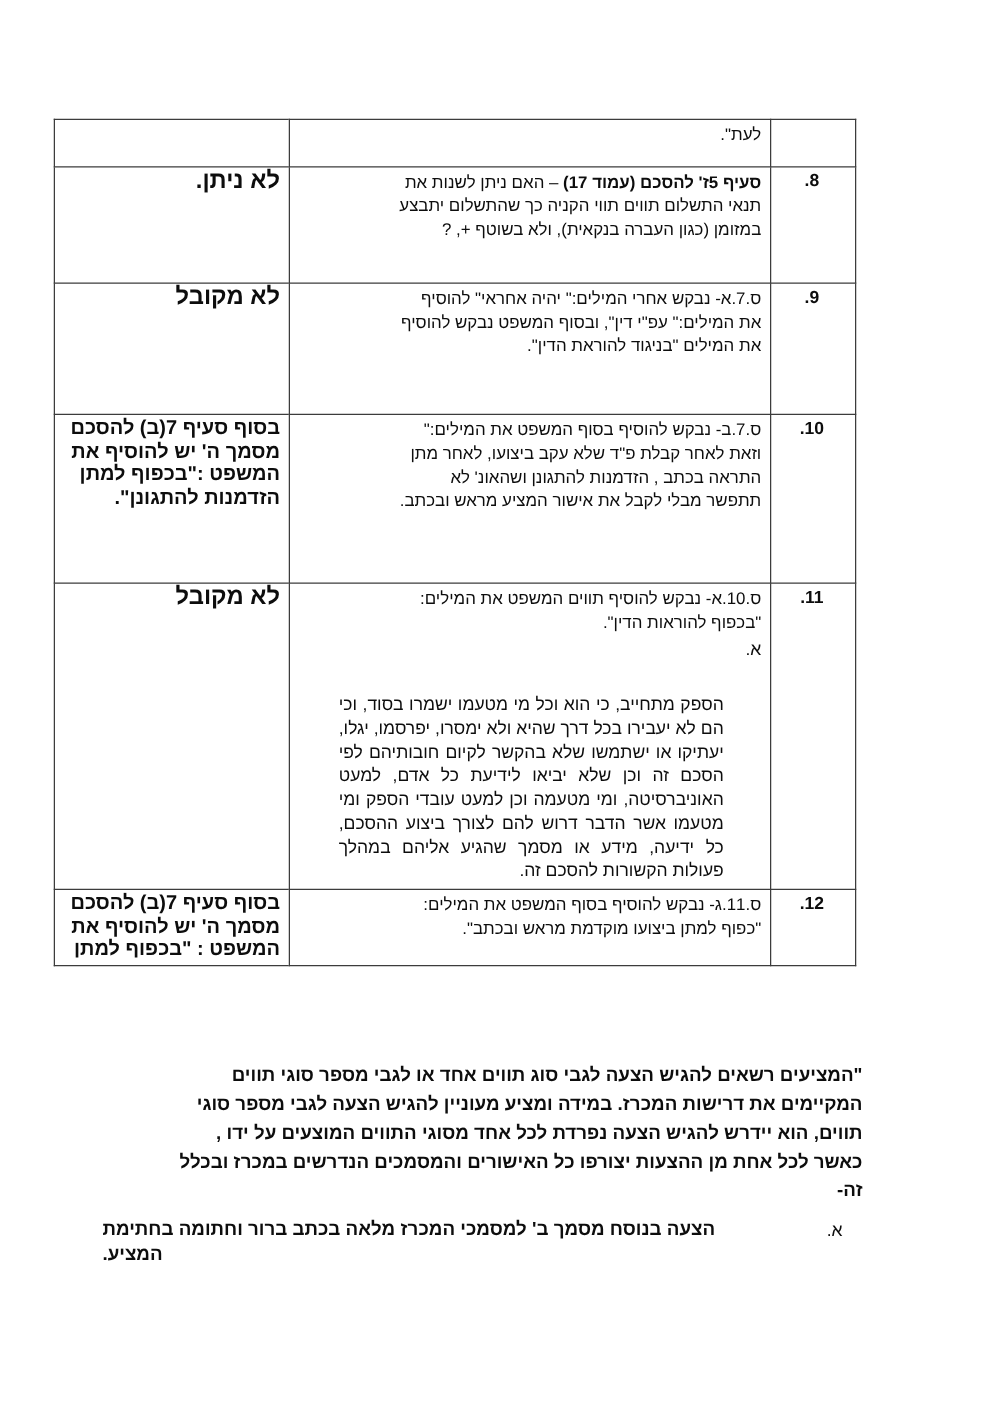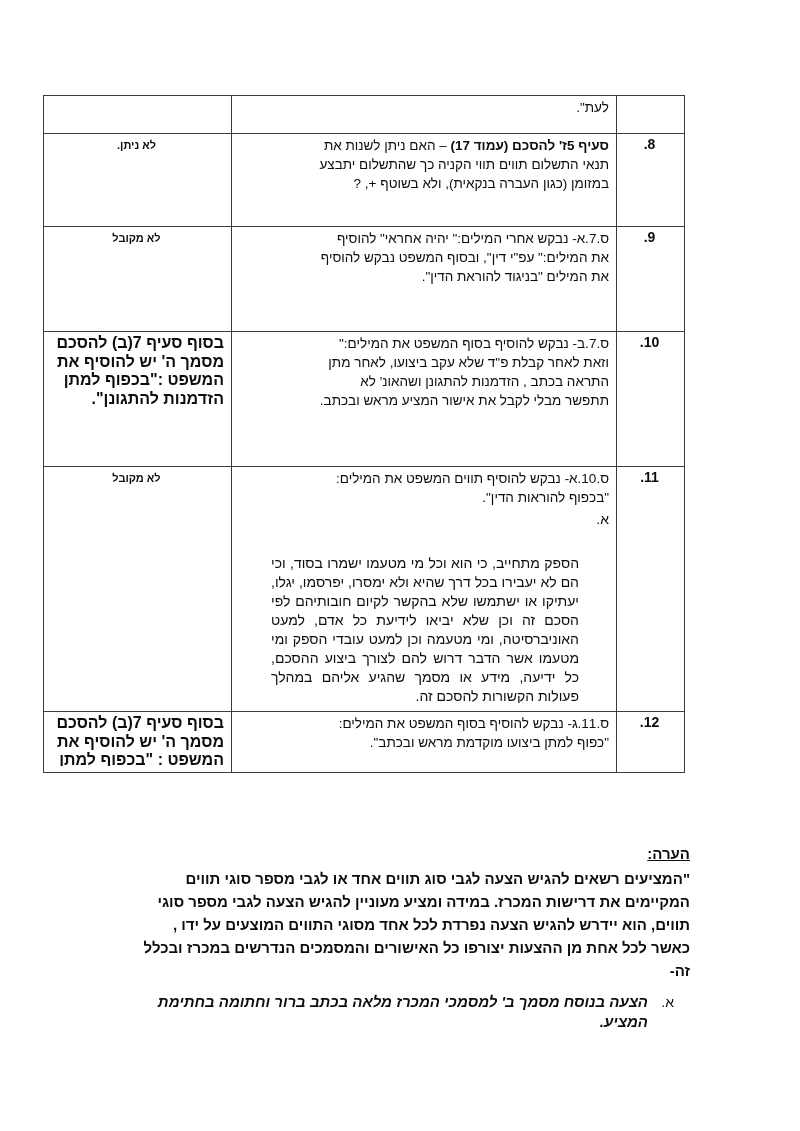--- a/index.html
+++ b/index.html
@@ -40,21 +40,21 @@
     font-weight:bold;font-size:14px;
     text-align:center;padding-top:3px;
   }
   td.qcell{font-size:13.5px;line-height:19px;text-align:right;}
   .pre{white-space:pre-line;}
   td.anscell{
     font-weight:bold;text-align:right;
     font-size:16px;line-height:18.5px;
     padding-right:6px;
   }
-  td.anscell.short{font-size:11px;text-align:center;}
+  td.anscell.short{font-size:19px;}
   .clip{overflow:hidden;}
   .clip.h52{max-height:52px;}
   .clip.h234{max-height:234px;}
 
   td.titlecell{
     text-align:center;font-weight:bold;font-size:15px;
     padding-top:6px;
   }
   td.titlecell .u{text-decoration:underline;}
 
@@ -87,21 +87,21 @@
   }
   .note-item{
     display:flex;
     margin-top:10px;margin-left:40px;margin-right:16px;
   }
   .note-item .marker{
     flex:0 0 26px;font-size:14px;line-height:20px;font-weight:normal;
   }
   .note-item .item-text{
     flex:1;font-weight:bold;font-size:15px;line-height:20px;
-    text-align:right;white-space:pre-line;font-style:italic;
+    text-align:left;white-space:pre-line;
   }
 </style>
 </head>
 <body>
 
 <table class="doc">
   <colgroup>
       <col class="c-num">
       <col class="c-q">
       <col class="c-ans">
@@ -170,21 +170,20 @@
 "כפוף למתן ביצועו מוקדמת מראש ובכתב".</div>
     </td>
     <td class="anscell">
       <div class="clip h52">בסוף סעיף 7(ב) להסכם מסמך ה' יש להוסיף את המשפט : "בכפוף למתן הודעה על תביעה כאמור."</div>
     </td>
   </tr>
 </tbody>
   </table>
 
 <div class="note">
-  <div class="note-heading">הערה:</div>
   <div class="note-body">"המציעים רשאים להגיש הצעה לגבי סוג תווים אחד או לגבי מספר סוגי תווים
 המקיימים את דרישות המכרז. במידה ומציע מעוניין להגיש הצעה לגבי מספר סוגי
 תווים, הוא יידרש להגיש הצעה נפרדת לכל אחד מסוגי התווים המוצעים על ידו ,
 כאשר לכל אחת מן ההצעות יצורפו כל האישורים והמסמכים הנדרשים במכרז ובכלל
 זה-</div>
   <div class="note-item">
     <span class="marker">א.</span>
     <div class="item-text">הצעה בנוסח מסמך ב' למסמכי המכרז מלאה בכתב ברור וחתומה בחתימת
 המציע.</div>
   </div>

